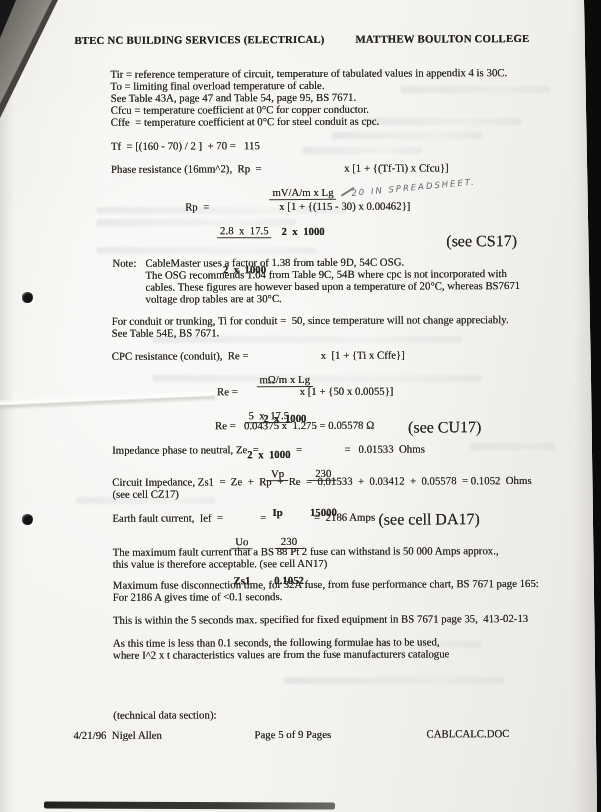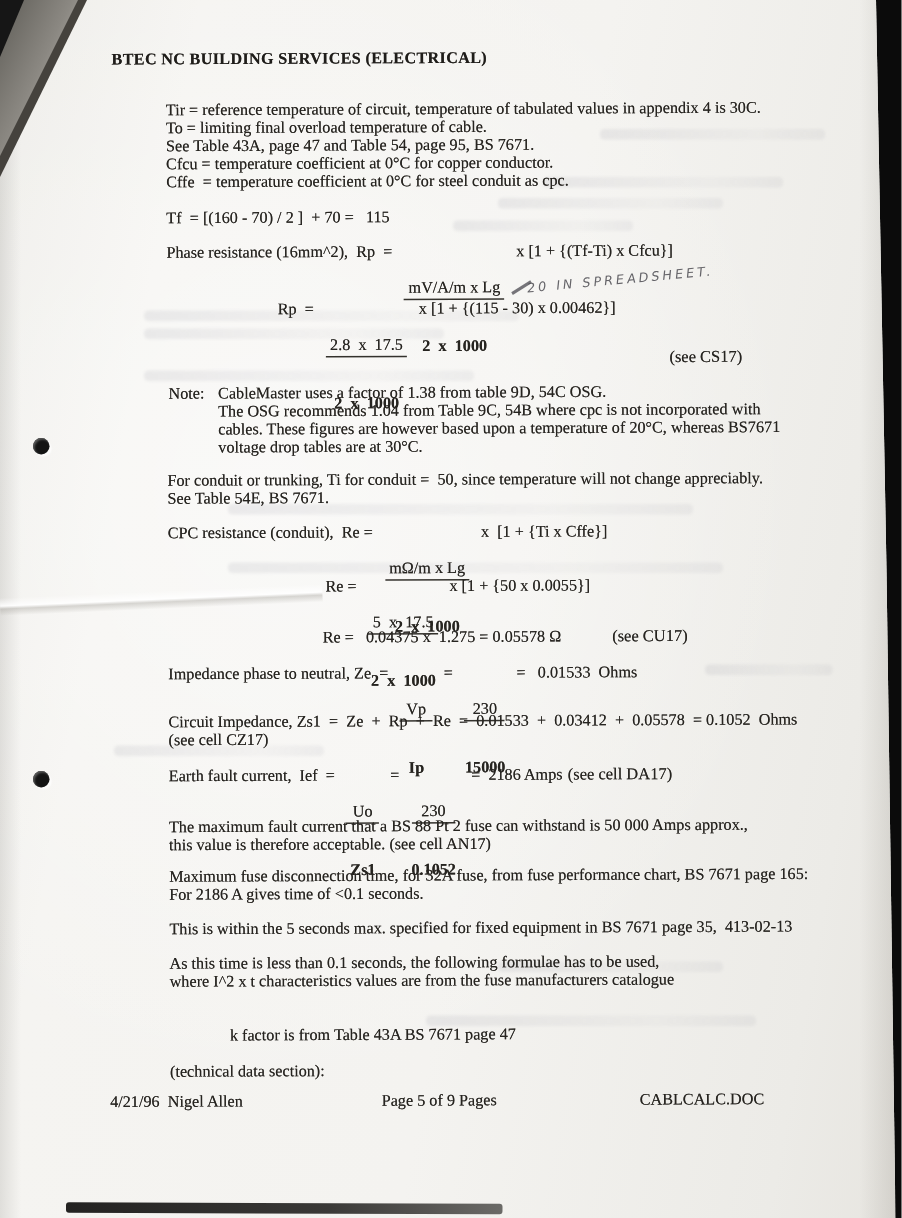--- a/index.html
+++ b/index.html
@@ -21,21 +21,21 @@
   .line{
     position:absolute;white-space:pre;font-size:10.8px;line-height:12px;
     color:#262420;text-shadow:0 0 .4px rgba(45,42,38,.75);
   }
   .hdr{font-weight:bold;font-size:10.8px;letter-spacing:.2px;color:#1f1d1a;}
   .fline{position:absolute;display:flex;align-items:flex-start;white-space:pre;
     font-size:10.8px;line-height:12px;color:#262420;text-shadow:0 0 .4px rgba(45,42,38,.75);}
   .frac{display:inline-block;text-align:center;margin:0 5px;}
   .frac .num{display:block;border-bottom:1px solid #34322d;padding:0 3px 1px;}
   .frac .den{display:block;padding-top:1px;font-weight:bold;}
-  .ref{position:absolute;white-space:pre;font-size:11px;color:#262420;text-shadow:0 0 .4px rgba(45,42,38,.75);}
+  .ref{position:absolute;white-space:pre;font-size:16px;color:#262420;text-shadow:0 0 .4px rgba(45,42,38,.75);}
   .handwriting{
     position:absolute;left:352px;top:179px;width:210px;
     font-family:"DejaVu Sans", sans-serif;font-style:italic;font-size:8.5px;
     letter-spacing:2px;color:#4d4c52;transform:rotate(-5deg);opacity:.85;
   }
   .hand-leader{position:absolute;left:341px;top:191px;width:15px;height:1.5px;
     background:#55545a;transform:rotate(-32deg);opacity:.8;}
   .hole{position:absolute;width:11px;height:11px;border-radius:50%;
     background:#141414;box-shadow:1.5px 1.5px 1px rgba(255,255,255,.7), inset 1px 1px 1.5px #5c5c5c;}
   .corner-dark{position:absolute;left:0;top:0;width:62px;height:122px;
@@ -77,20 +77,21 @@
   <div class="smudge" style="left:152px;top:336px;width:310px;"></div>
   <div class="smudge" style="left:152px;top:375px;width:330px;"></div>
   <div class="smudge" style="left:470px;top:443px;width:85px;"></div>
   <div class="smudge" style="left:76px;top:497px;width:140px;"></div>
   <div class="smudge" style="left:332px;top:641px;width:150px;"></div>
   <div class="smudge" style="left:284px;top:677px;width:220px;"></div>
 
   <div class="content">
 
     <div class="line hdr" style="left:76px;top:33px;">BTEC NC BUILDING SERVICES (ELECTRICAL)</div>
+    <div class="line hdr" style="left:357px;top:33px;">MATTHEW BOULTON COLLEGE</div>
 
     <div class="line" style="left:112px;top:67px;">Tir = reference temperature of circuit, temperature of tabulated values in appendix 4 is 30C.</div>
     <div class="line" style="left:112px;top:79px;">To = limiting final overload temperature of cable.</div>
     <div class="line" style="left:112px;top:91px;">See Table 43A, page 47 and Table 54, page 95, BS 7671.</div>
     <div class="line" style="left:112px;top:103px;">Cfcu = temperature coefficient at 0°C for copper conductor.</div>
     <div class="line" style="left:112px;top:115px;">Cffe  = temperature coefficient at 0°C for steel conduit as cpc.</div>
 
     <div class="line" style="left:112px;top:139px;">Tf  = [(160 - 70) / 2 ]  + 70 =   115</div>
 
     <div class="fline" style="left:112px;top:162px;">
@@ -183,21 +184,20 @@
 
     <div class="line" style="left:112px;top:578px;">Maximum fuse disconnection time, for 32A fuse, from fuse performance chart, BS 7671 page 165:</div>
     <div class="line" style="left:112px;top:590px;">For 2186 A gives time of &lt;0.1 seconds.</div>
 
     <div class="line" style="left:112px;top:613px;">This is within the 5 seconds max. specified for fixed equipment in BS 7671 page 35,  413-02-13</div>
 
     <div class="line" style="left:112px;top:636px;">As this time is less than 0.1 seconds, the following formulae has to be used,</div>
     <div class="line" style="left:112px;top:648px;">where I^2 x t characteristics values are from the fuse manufacturers catalogue</div>
     <div class="line" style="left:112px;top:660px;margin-top:48px;">(technical data section):</div>
 
-    <div class="line" style="left:152px;top:684px;">k factor is from Table 43A BS 7671 page 47</div>
 
     <div class="line" style="left:72px;top:728px;">4/21/96  Nigel Allen</div>
     <div class="line" style="left:253px;top:728px;">Page 5 of 9 Pages</div>
     <div class="line" style="left:425px;top:728px;">CABLCALC.DOC</div>
 
   </div>
 
   <div class="hole" style="left:22px;top:292px;"></div>
   <div class="hole" style="left:22px;top:514px;"></div>
 

